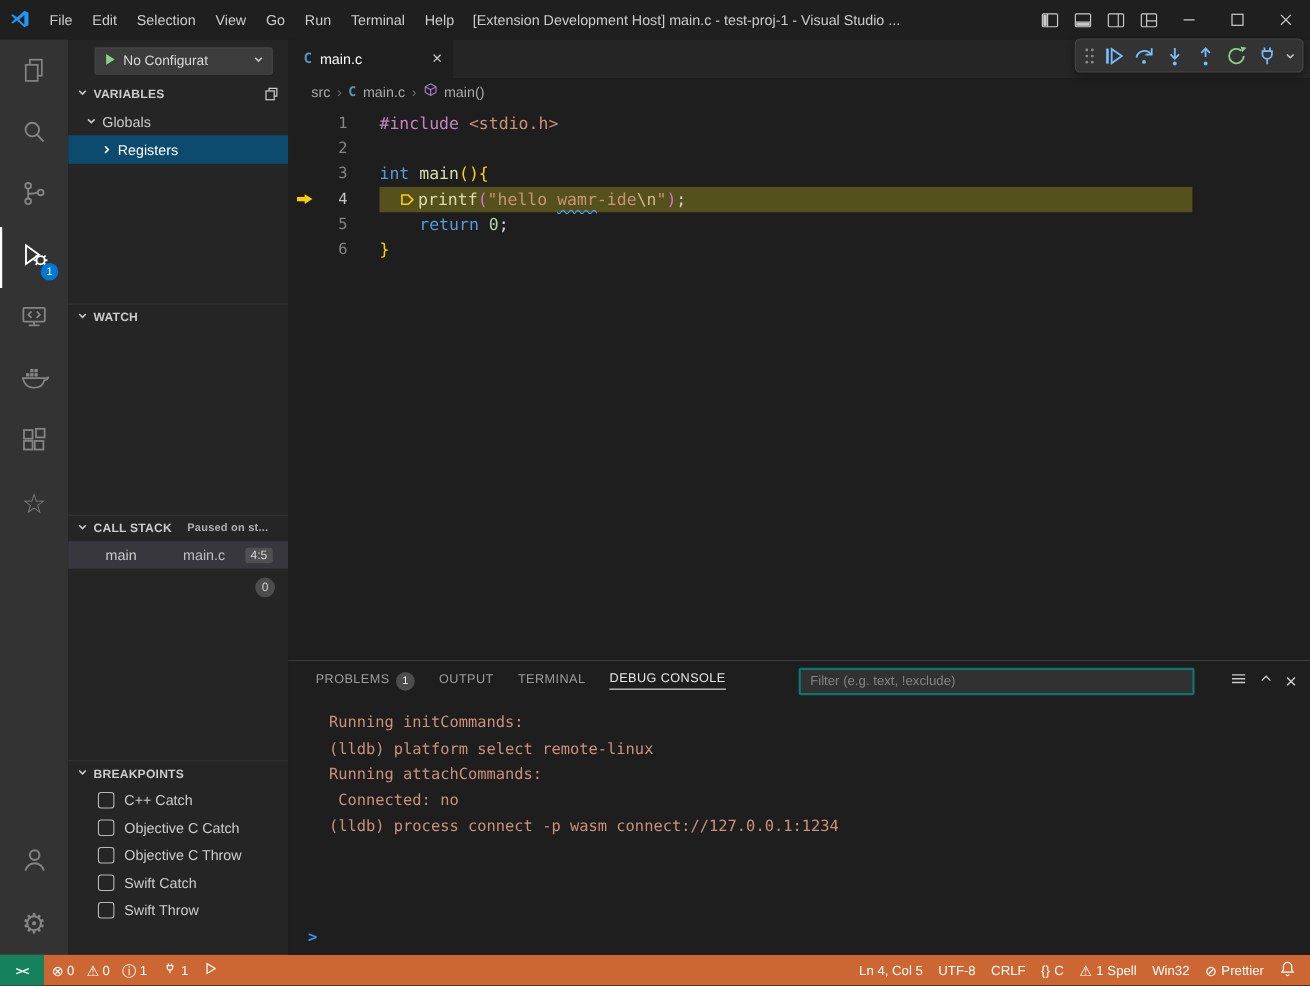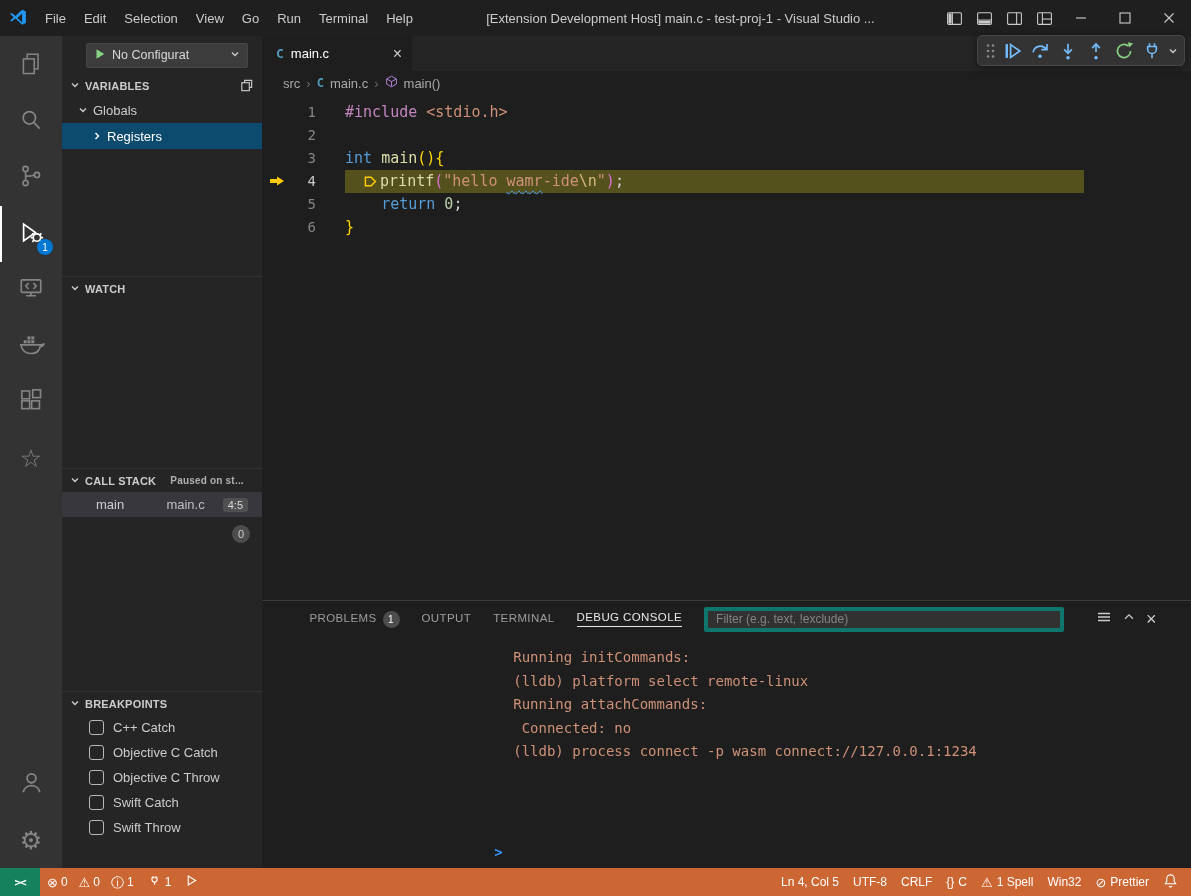--- a/index.html
+++ b/index.html
@@ -6,21 +6,21 @@
   html,body { width:1191px; height:896px; overflow:hidden; background:#1e1e1e;
     font-family:"Liberation Sans",sans-serif; }
   .app { width:1191px; height:896px; display:flex; flex-direction:column; }
 
   
   .titlebar { flex:0 0 36px; background:#1f1f1f; display:flex; align-items:center;
     color:#cccccc; font-size:13px; }
   .logo { width:36px; display:flex; align-items:center; justify-content:center; }
   .menus { display:flex; height:100%; }
   .menu-item { padding:0 9px; display:flex; align-items:center; cursor:default; }
-  .title-center { flex:1; text-align:center; white-space:nowrap; overflow:hidden;
+  .title-center { flex:1; white-space:nowrap; overflow:hidden;
     text-overflow:ellipsis; color:#cccccc; padding:0 8px; }
   .win-controls { display:flex; height:100%; align-items:stretch; }
   .layout-btn { width:30px; display:flex; align-items:center; justify-content:center; color:#cccccc; }
   .ctrl-btn { width:44px; display:flex; align-items:center; justify-content:center; color:#cccccc; }
 
   
   .main { flex:1; display:flex; min-height:0; }
 
   
   .activitybar { width:62px; background:#333333; display:flex; flex-direction:column; padding-top:2px; }
@@ -98,31 +98,31 @@
 
   .debug-float { position:absolute; top:46px; right:6px; height:31px; background:#333333;
     border:1px solid #474747; border-radius:5px; display:flex; align-items:center;
     padding:0 4px; z-index:5; box-shadow:0 2px 8px rgba(0,0,0,.45); }
   .dbg-btn { width:28px; height:27px; display:flex; align-items:center; justify-content:center; }
   .dbg-grip { width:16px; display:flex; align-items:center; justify-content:center; }
   .dbg-chev { width:14px; color:#cccccc; display:flex; align-items:center; justify-content:center; }
 
   
   .panel { flex:0 0 268px; border-top:1px solid #3a3a3a; display:flex; flex-direction:column;
-    position:relative; background:#1e1e1e;align-items:center; }
+    position:relative; background:#1e1e1e; }
   .panel-header { flex:0 0 36px; display:flex; align-items:center; gap:22px; padding:0 12px 0 25px; }
   .ptab { height:100%; display:flex; align-items:center; gap:6px; font-size:11.5px;
     letter-spacing:.4px; color:#9d9d9d; }
   .ptab-label { padding-bottom:2px; border-bottom:1px solid transparent; }
   .ptab.active { color:#e7e7e7; }
   .ptab.active .ptab-label { border-bottom-color:#e7e7e7; padding-bottom:3px; }
   .ptab-badge { width:17px; height:17px; border-radius:50%; background:#4d4d4d; color:#ffffff;
     font-size:10px; display:flex; align-items:center; justify-content:center; }
   .panel-filter { margin-left:auto; width:360px; height:25px; background:#313131;
-    border:4px solid #0f766e; border-radius:2px; color:#cccccc; font-size:12px;
+    border:2px solid #0f766e; border-radius:2px; color:#cccccc; font-size:12px;
     padding:0 8px; outline:none; font-family:"Liberation Sans",sans-serif; }
   .panel-filter::placeholder { color:#848484; }
   .panel-icons { display:flex; align-items:center; gap:10px; padding-left:10px; color:#cccccc; }
   .panel-body { flex:1; padding:9px 0 0 37px; font-family:"DejaVu Sans Mono",monospace;
     font-size:14px; position:relative; }
   .console-line { white-space:pre; line-height:23.5px; color:#ce9178; }
   .console-prompt { position:absolute; bottom:8px; left:18px; color:#3794ff; font-weight:bold; }
 
   
   .statusbar { flex:0 0 28px; background:#cc6633; display:flex; align-items:center;

